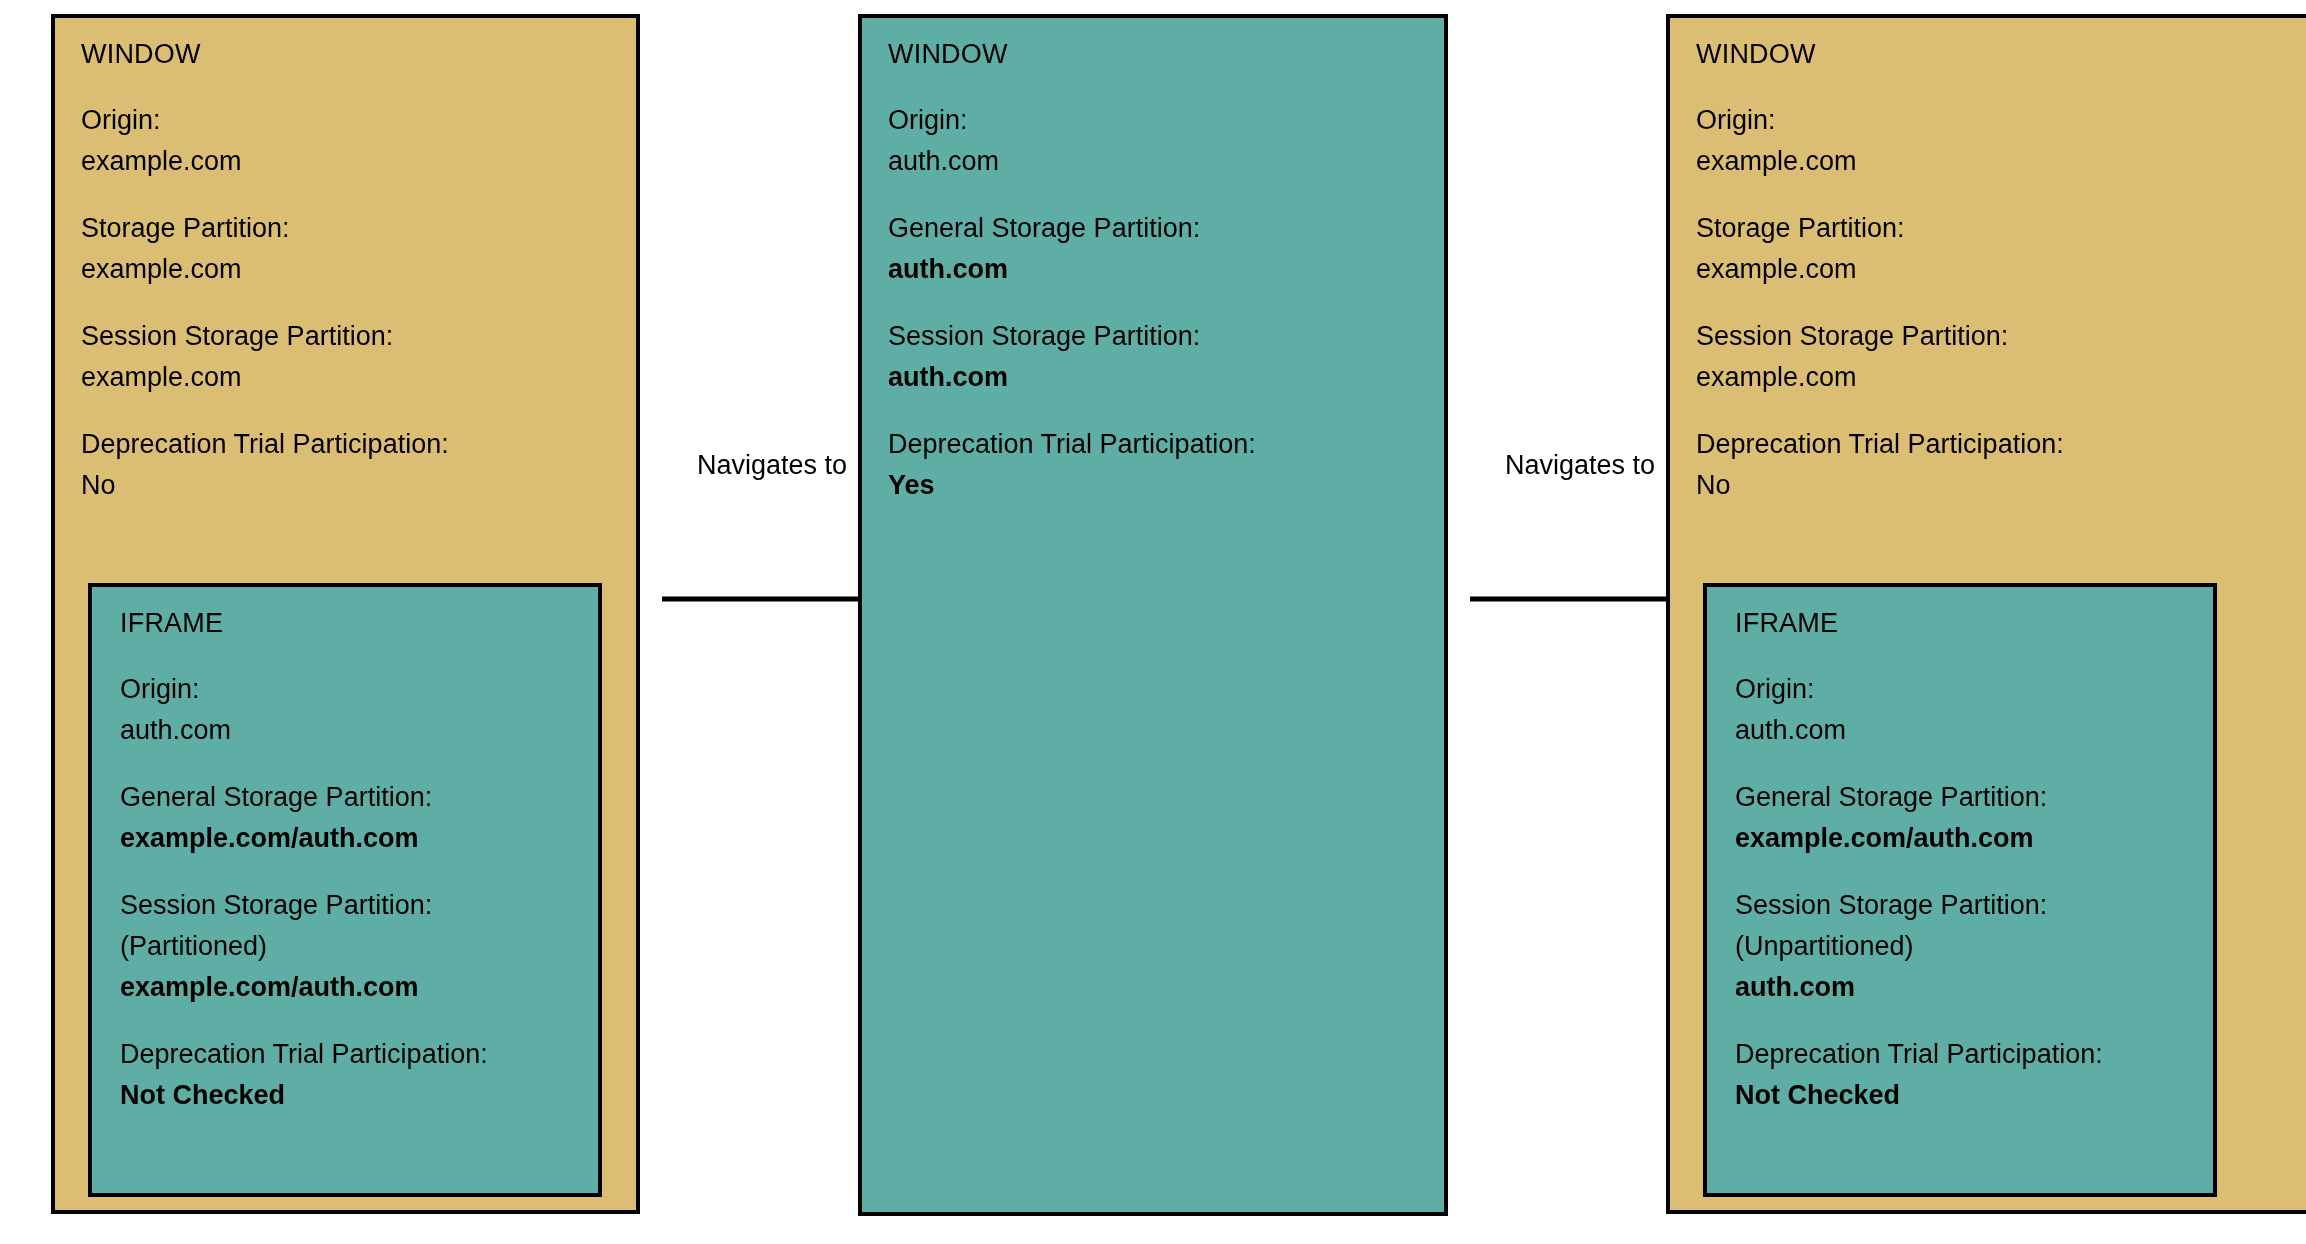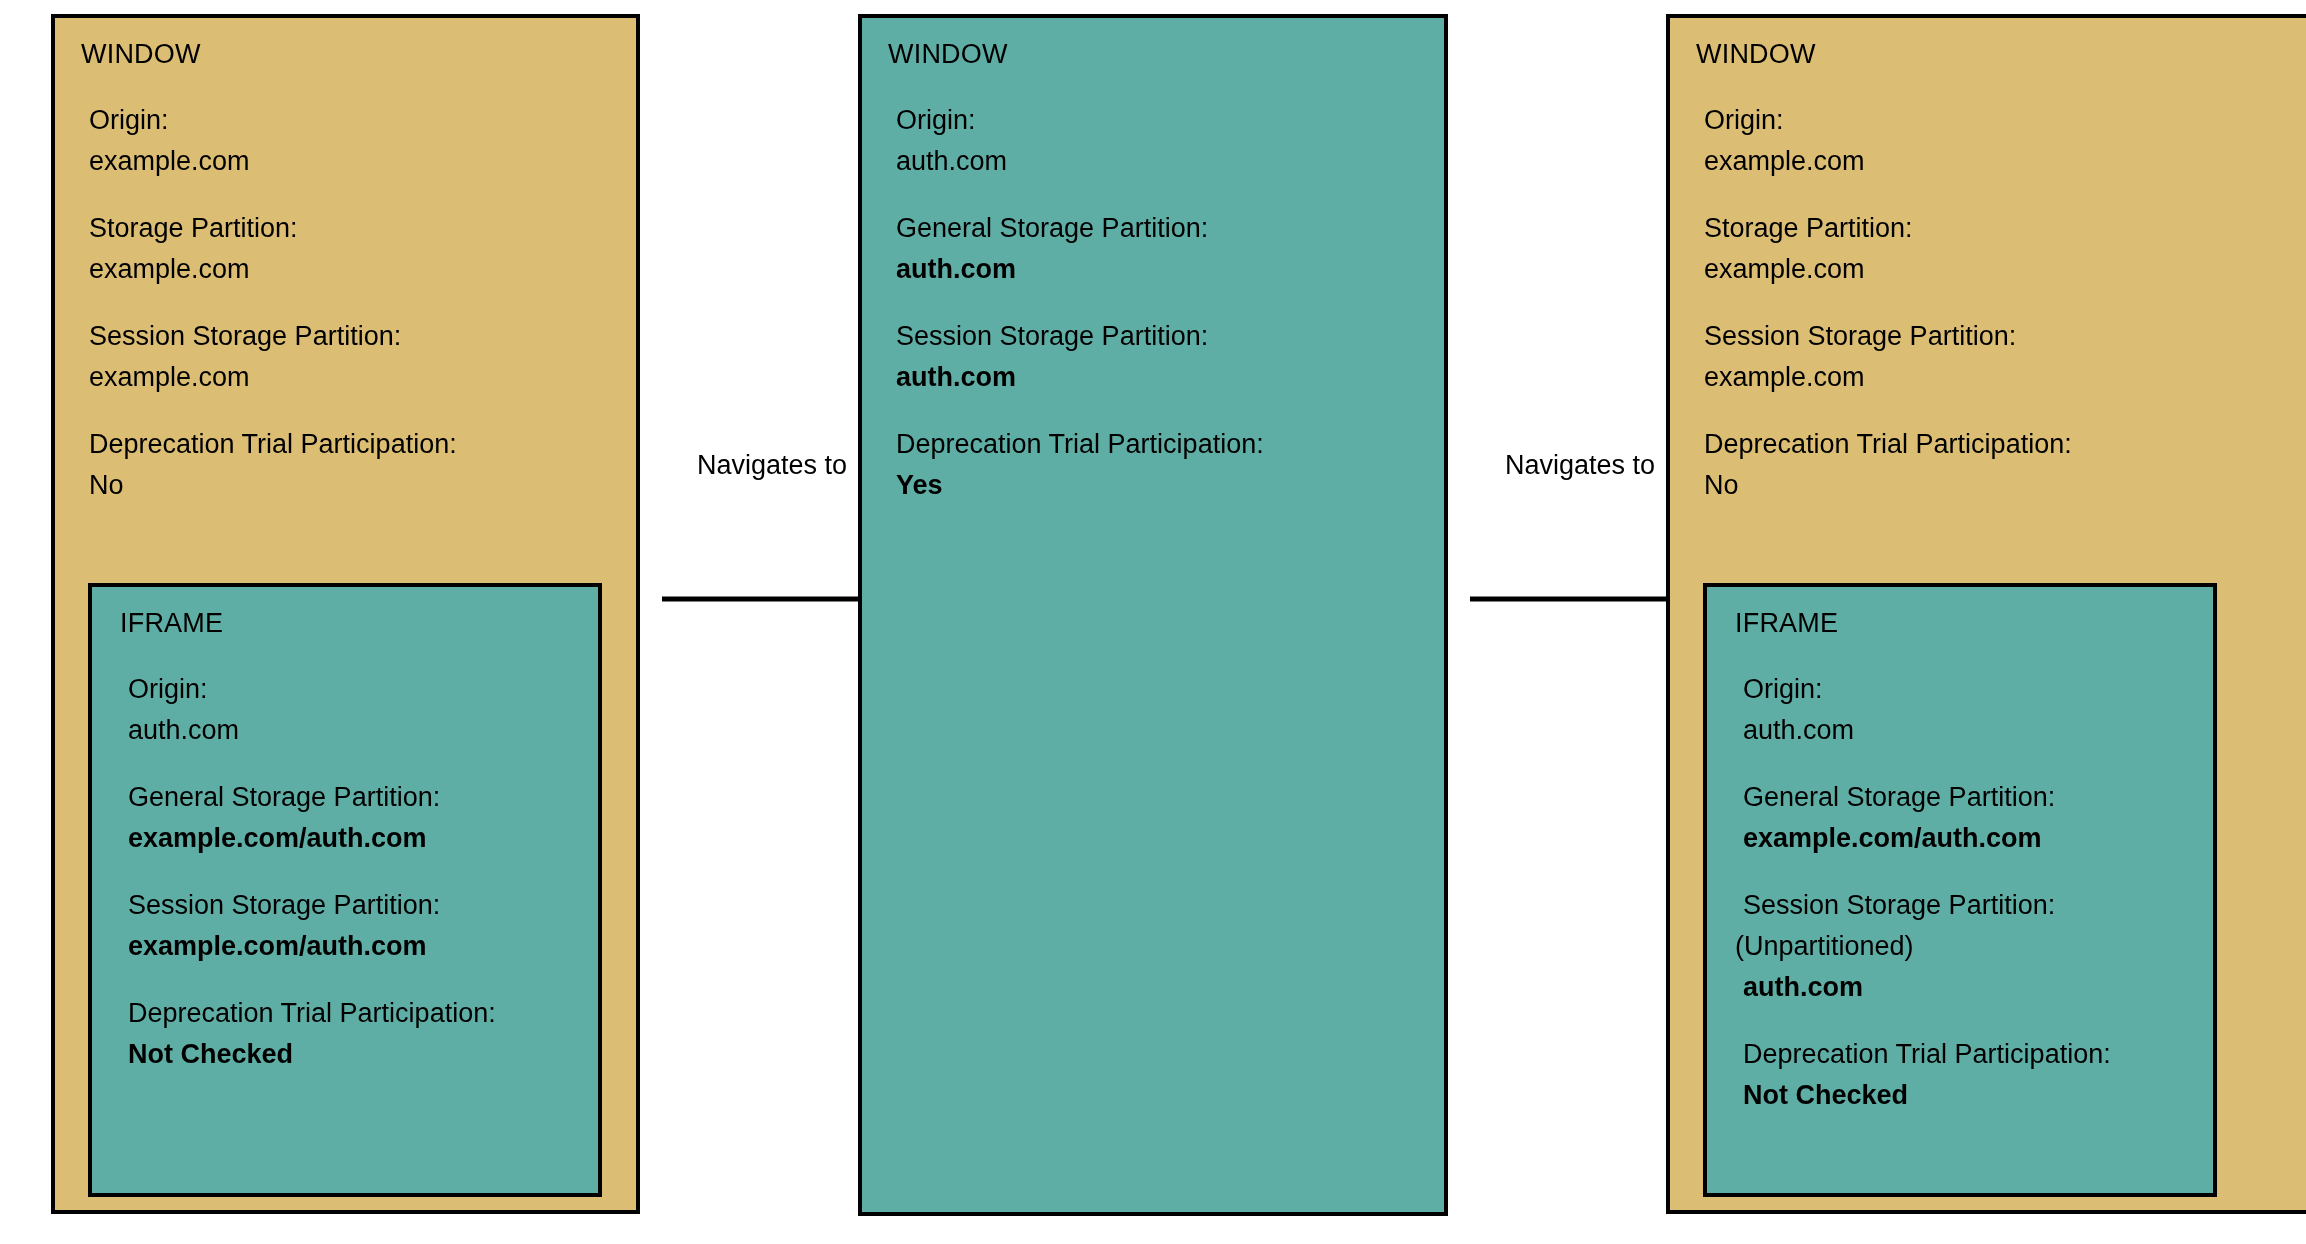--- a/index.html
+++ b/index.html
@@ -66,21 +66,20 @@
   }
 
   .field {
     margin-top: 26px;
   }
   .field .label,
   .field .value {
     font-size: 27px;
     line-height: 41px;
     white-space: nowrap;
-    margin-left: 8px;
   }
   .field .value.bold { font-weight: bold; }
   .field .sub        { font-size: 27px; line-height: 41px; }
 
   
   .arrow-group { position: absolute; margin-left: 22px; }
   #arrow-1 { left: 640px;  top: 448px; width: 220px; height: 170px; }
   #arrow-2 { left: 1448px; top: 448px; width: 220px; height: 170px; }
 
   .arrow-label {
@@ -140,20 +139,21 @@
           <div class="value">auth.com</div>
         </div>
 
         <div class="field">
           <div class="label">General Storage Partition:</div>
           <div class="value bold">example.com/auth.com</div>
         </div>
 
         <div class="field">
           <div class="label">Session Storage Partition:</div>
+          <div class="sub">(Partitioned)</div>
           <div class="value bold">example.com/auth.com</div>
         </div>
 
         <div class="field">
           <div class="label">Deprecation Trial Participation:</div>
           <div class="value bold">Not Checked</div>
         </div>
       </div>
     </div>
   </div>

